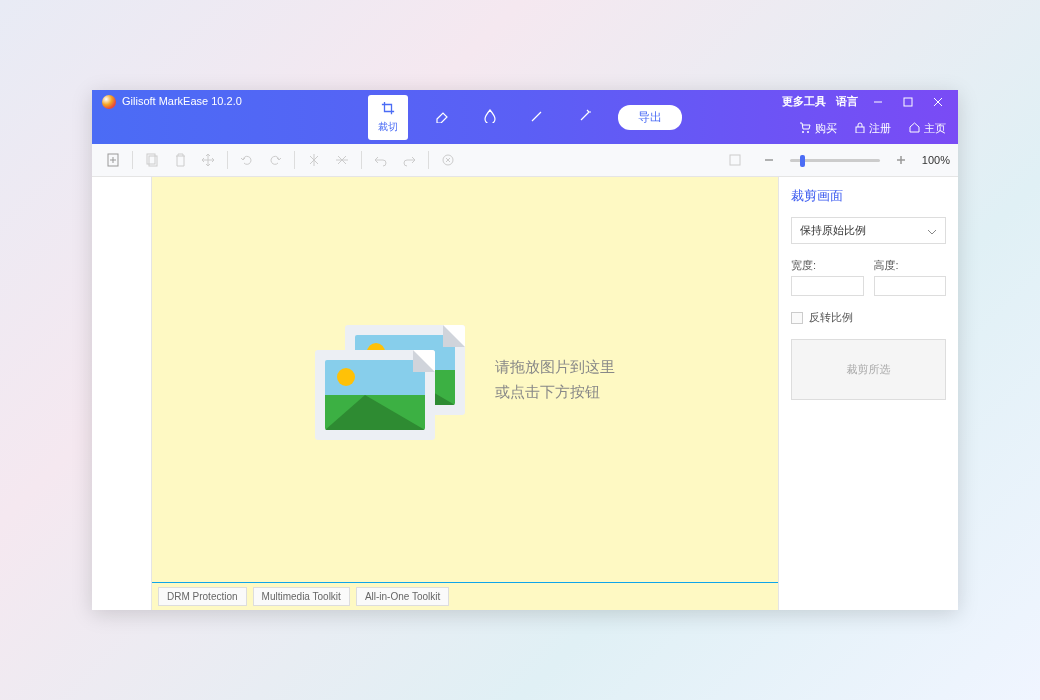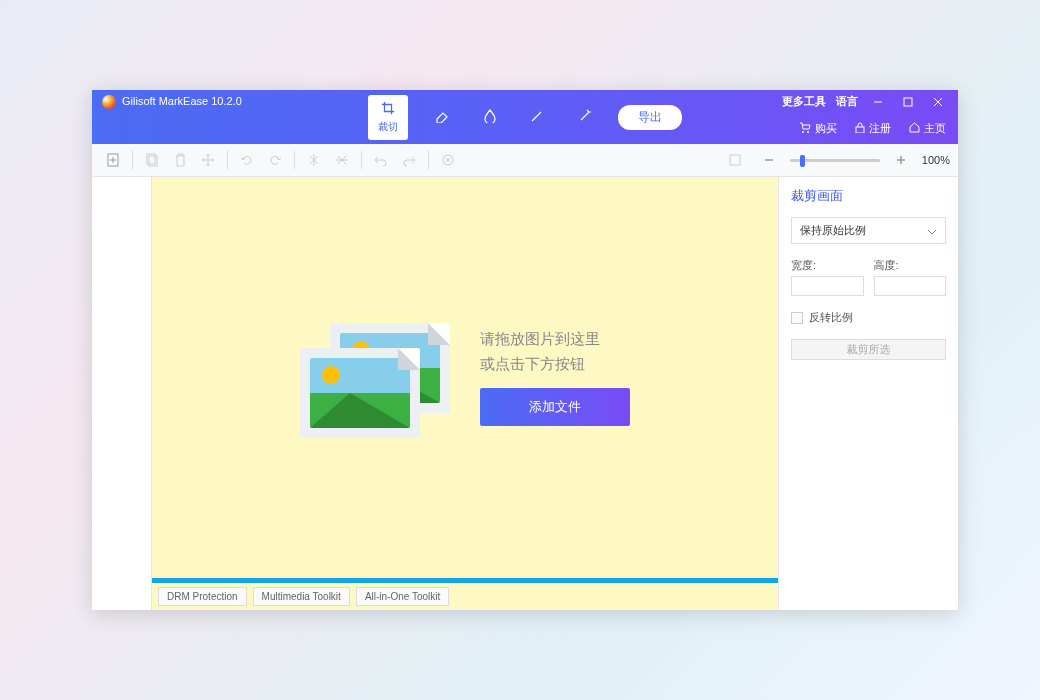--- a/index.html
+++ b/index.html
@@ -214,21 +214,21 @@
       font-size: 13px;
       border-radius: 2px;
       cursor: pointer;
       text-align: center;
       width: 150px;
     }
     .bottom-tabs {
       display: flex;
       gap: 6px;
       padding: 4px 6px;
-      border-top: 5px solid #0ea5e9;
+      border-top: 1px solid #0ea5e9;
     }
     .btab {
       font-size: 10px;
       color: #666;
       border: 1px solid #ddd;
       padding: 3px 8px;
       background: #fafafa;
       cursor: pointer;
     }
     .right-panel {
@@ -271,21 +271,21 @@
       width: 12px;
       height: 12px;
       border: 1px solid #ccc;
       background: #fafafa;
     }
     .crop-btn {
       border: 1px solid #ddd;
       background: #f5f5f5;
       color: #aaa;
       font-size: 11px;
-      padding: 2px;
+      padding: 22px;
       text-align: center;
       cursor: pointer;
     }
   </style>
 </head>
 <body>
 
 <div class="window">
 
   <div class="titlebar">
@@ -495,23 +495,20 @@
             <div class="ph-inner">
                 <div class="ph-sun"></div>
                 <div class="ph-mtn"></div>
               </div>
             <div class="ph-fold"></div>
           </div>
         </div>
         <div class="drop-text">
           <div class="drop-line">请拖放图片到这里</div>
           <div class="drop-line">或点击下方按钮</div>
-          <div class="add-btn">
-            <span>添加文件</span>
-          </div>
         </div>
       </div>
       <div class="bottom-tabs">
         <div class="btab">DRM Protection</div>
         <div class="btab">Multimedia Toolkit</div>
         <div class="btab">All-in-One Toolkit</div>
       </div>
     </div>
 
     <div class="right-panel">

